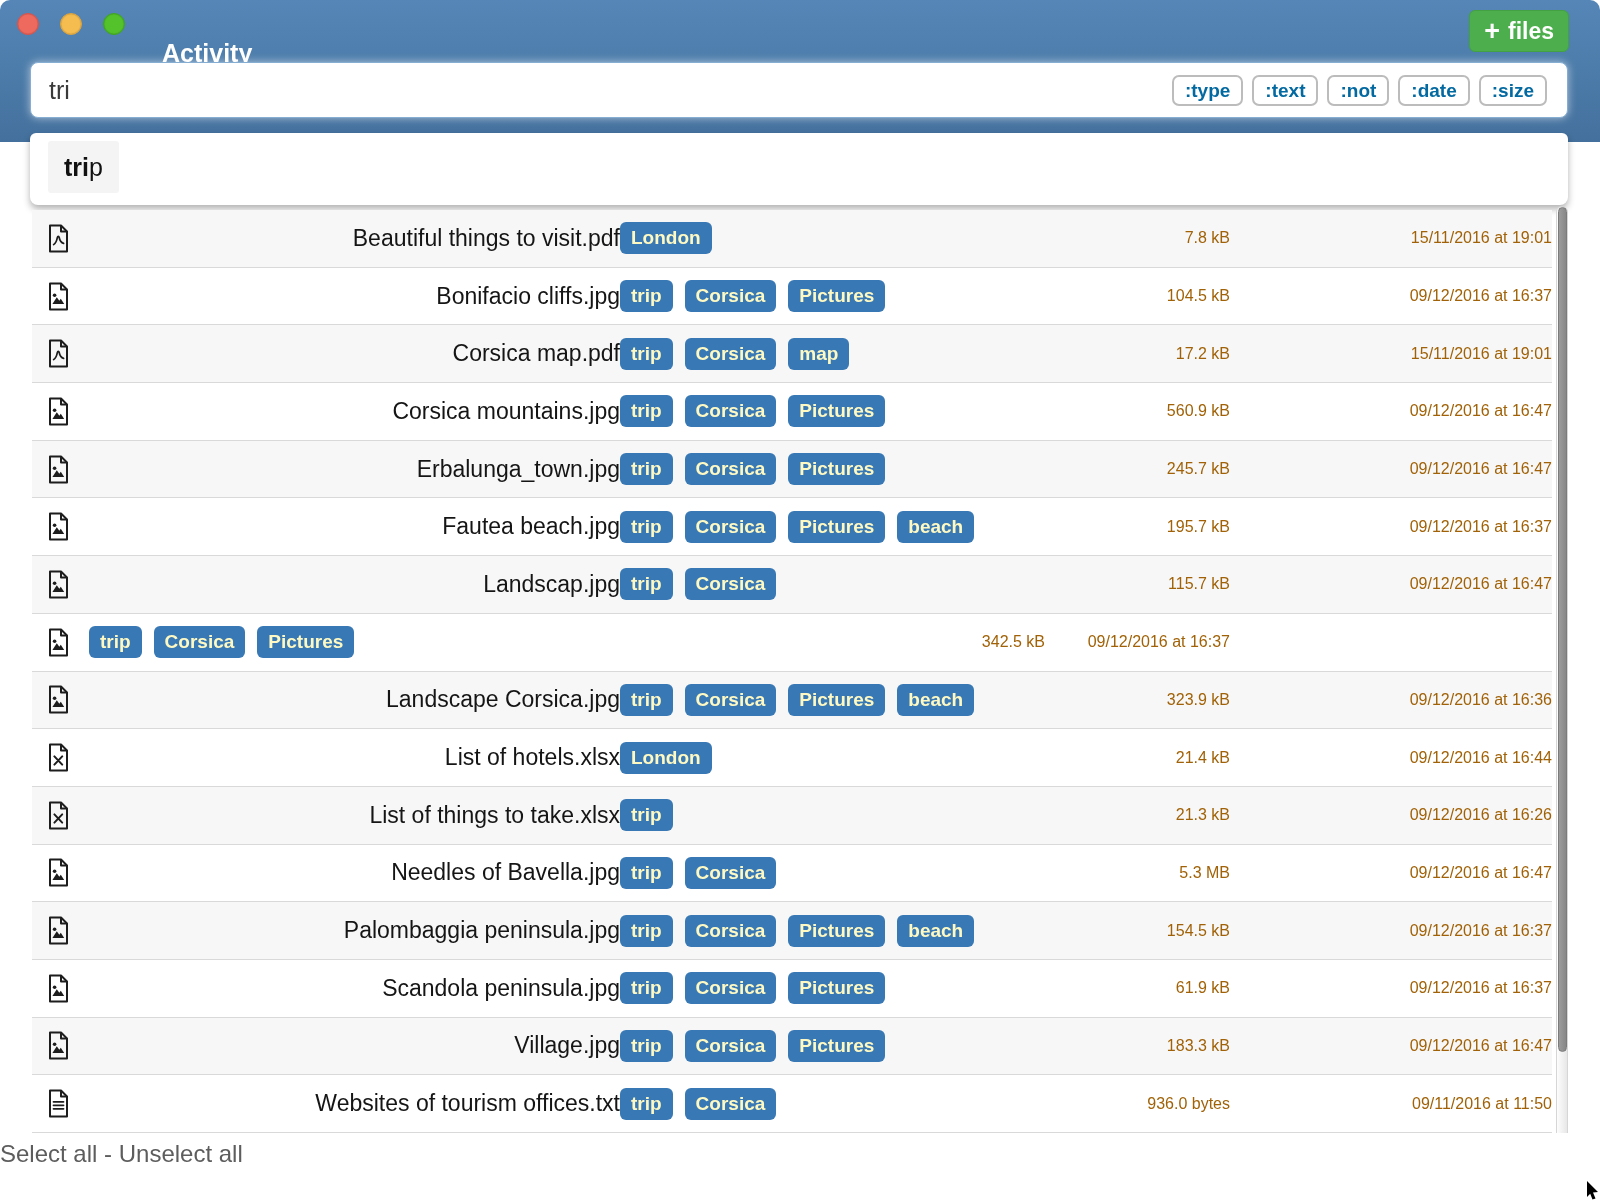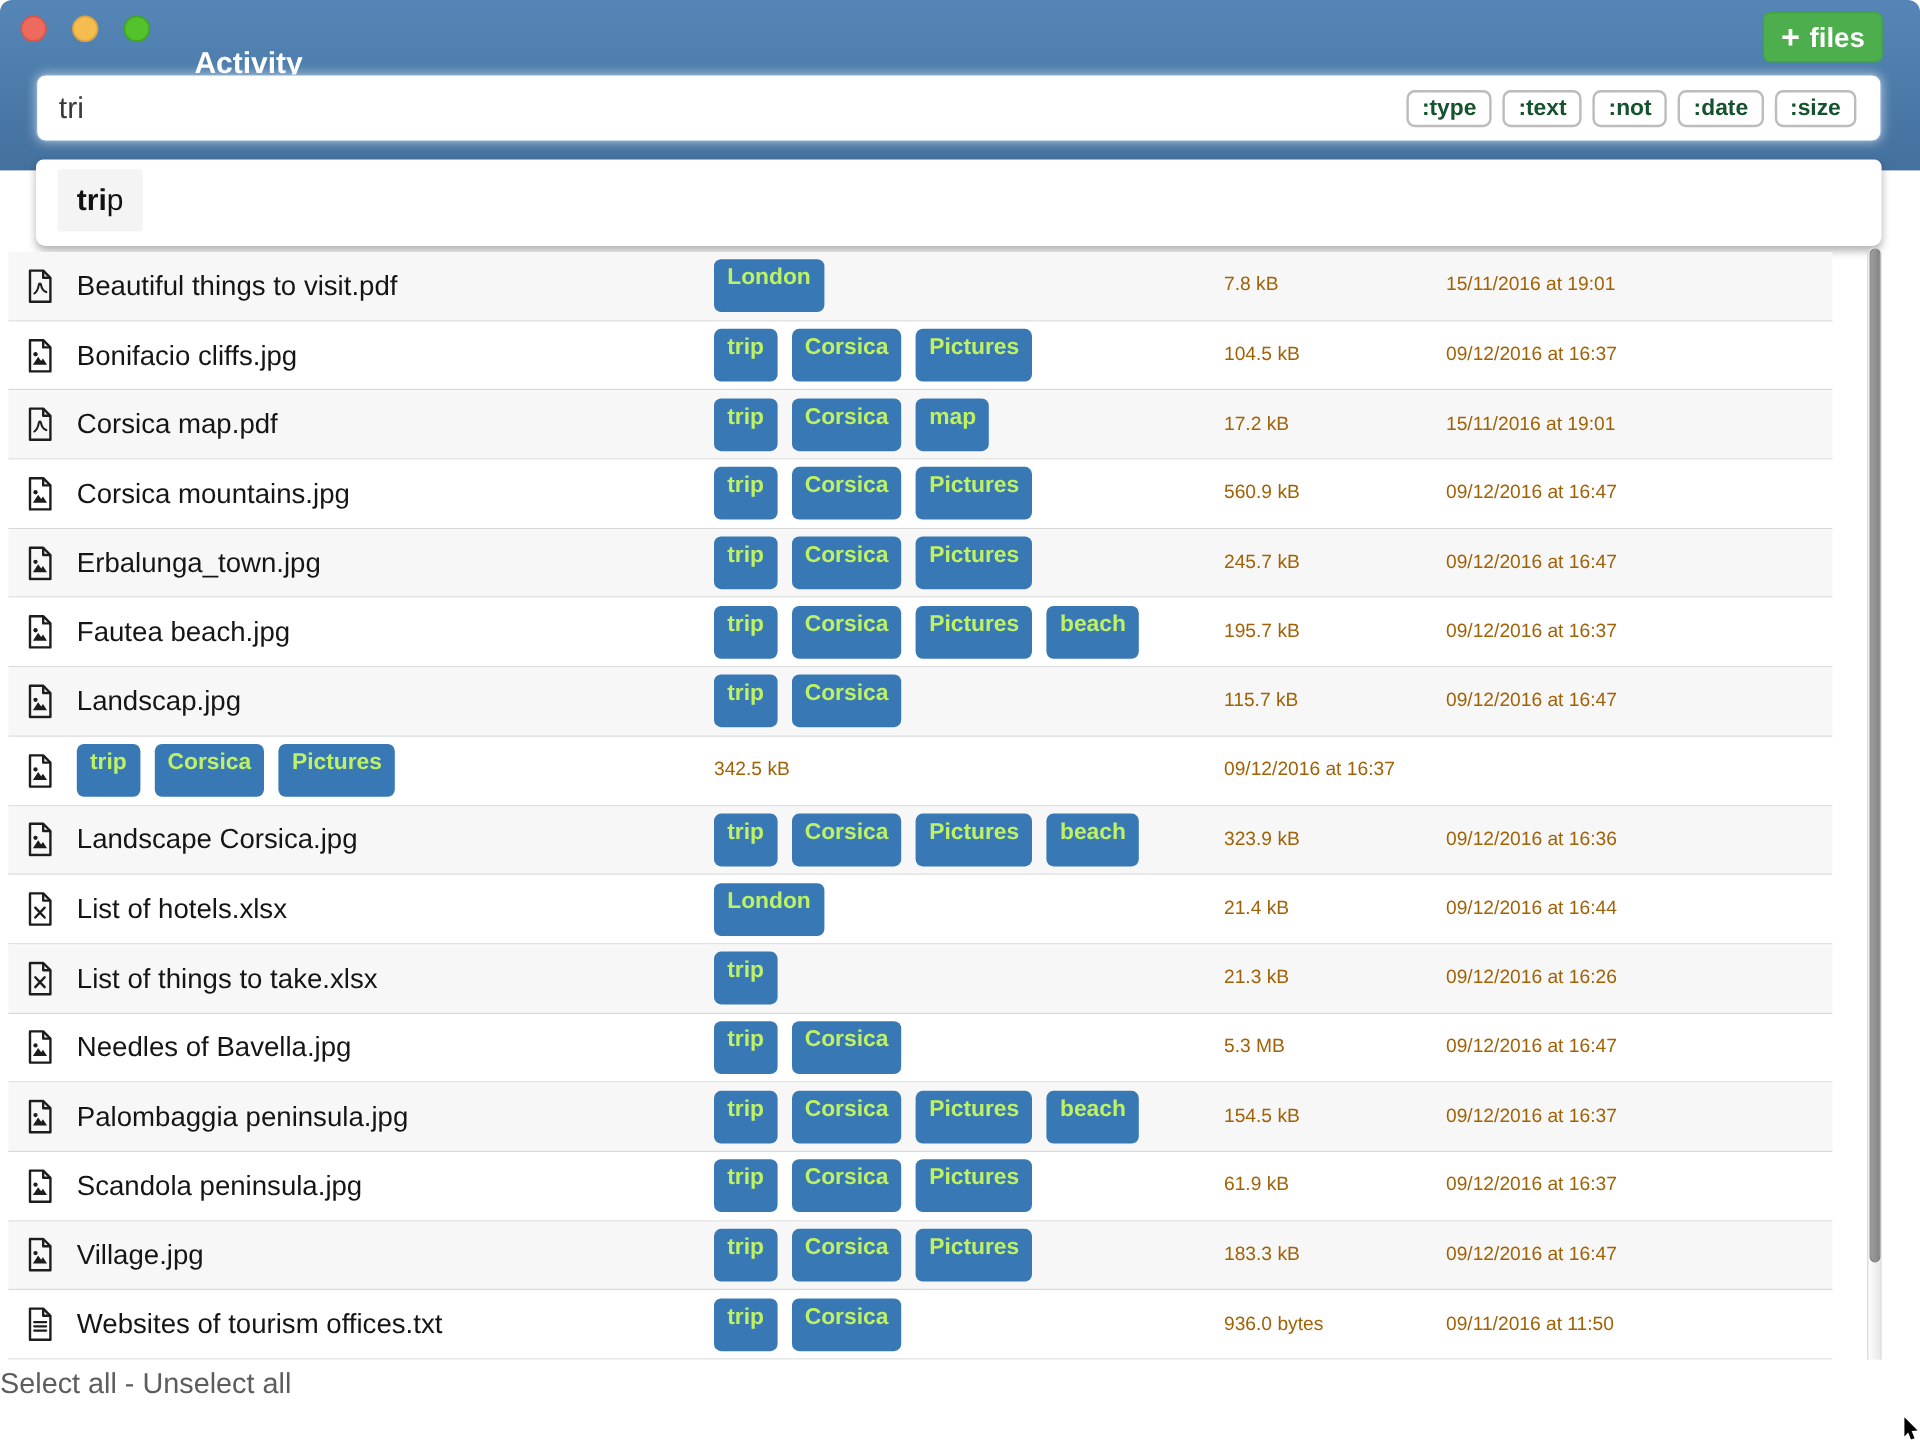--- a/index.html
+++ b/index.html
@@ -20,38 +20,38 @@
   .add-files .plus{font-size:27px;font-weight:bold;margin-right:8px;line-height:1;}
   .add-files .lbl{font-size:23px;font-weight:bold;}
 
   .search-box{position:absolute;left:30px;top:62px;width:1538px;height:56px;background:#fff;
     border:1px solid #86aed2;border-radius:8px;box-sizing:border-box;display:flex;align-items:center;
     box-shadow:0 0 9px rgba(255,255,255,.55);}
   .search-input{flex:1;border:none;outline:none;background:transparent;font-family:"Liberation Sans",sans-serif;
     font-size:25px;color:#3a3a3a;padding:0 0 0 18px;}
   .filters{display:flex;gap:9px;margin-right:20px;}
   .filter-chip{height:31px;line-height:28px;padding:0 11px;border:2px solid #bcbcbc;border-radius:7px;
-    color:#14532d;font-size:19px;font-weight:bold;box-sizing:border-box;background:#fff;cursor:pointer;}
+    color:#0369a1;font-size:19px;font-weight:bold;box-sizing:border-box;background:#fff;cursor:pointer;}
 
   
   .dropdown{position:absolute;left:30px;top:133px;width:1538px;height:72px;background:#fff;
     border-radius:6px 6px 8px 8px;box-shadow:0 4px 7px rgba(0,0,0,.3);box-sizing:border-box;}
   .suggestion{position:absolute;left:18px;top:8px;height:52px;line-height:52px;padding:0 16px;
     background:#f4f4f4;border-radius:3px;font-size:25px;color:#111;cursor:pointer;}
   .suggestion .match{font-weight:bold;}
 
   
-  .list{position:absolute;left:7px;top:210px;width:1520px;}
+  .list{position:absolute;left:32px;top:210px;width:1520px;text-align:right;}
   .row{display:grid;grid-template-columns:57px 531px 425px 185px auto;align-items:center;
     height:57.7px;box-sizing:border-box;border-bottom:1px solid #d9d9d9;background:#fff;cursor:pointer;}
   .row:nth-child(odd){background:#f7f7f7;}
   .cell-icon{padding-left:15px;display:flex;align-items:center;}
   .fname{font-size:23px;color:#151515;white-space:nowrap;overflow:hidden;}
   .tags{display:flex;gap:12px;align-items:center;}
-  .tag{height:44px;line-height:32px;padding:0 11px;border-radius:6px;background:#3878b4;color:#bef264;
+  .tag{height:32px;line-height:32px;padding:0 11px;border-radius:6px;background:#3878b4;color:#fef9c3;
     font-size:19px;font-weight:bold;cursor:pointer;}
   .fsize,.fdate{font-size:16px;color:#a16207;white-space:nowrap;}
 
   
   .scroll-track{position:absolute;left:1556px;top:206px;width:12px;height:940px;border-radius:7px;
     background:linear-gradient(90deg,#fdfdfd,#e7e7e7);border:1px solid #d6d6d6;box-sizing:border-box;}
   .scroll-thumb{position:absolute;left:1557.5px;top:207px;width:9px;height:845px;border-radius:5px;
     background:linear-gradient(90deg,#9c9c9c,#878787);border:1px solid #7b7b7b;box-sizing:border-box;cursor:pointer;}
 
   

